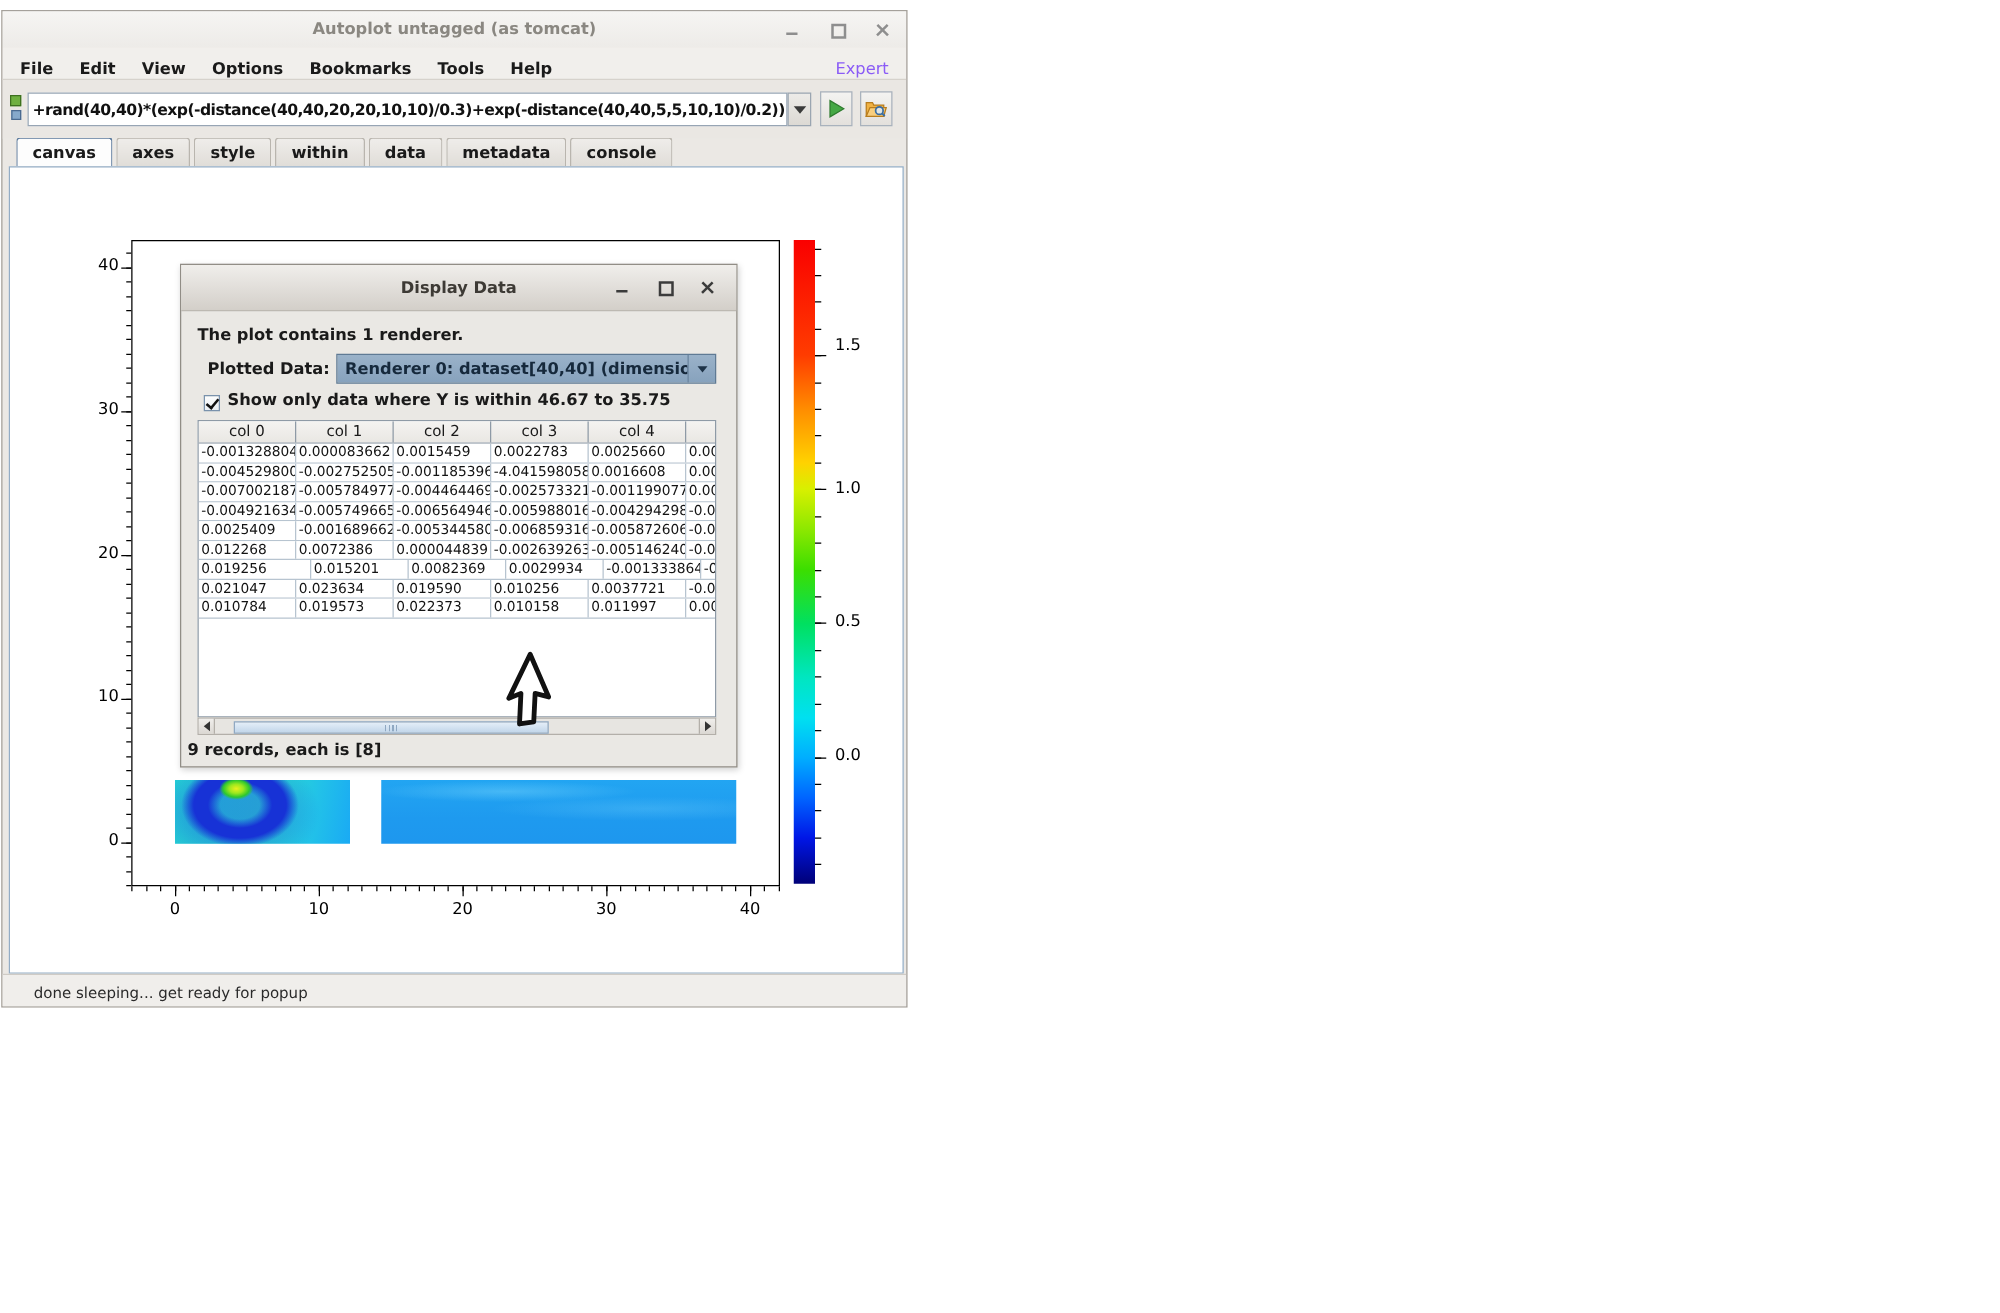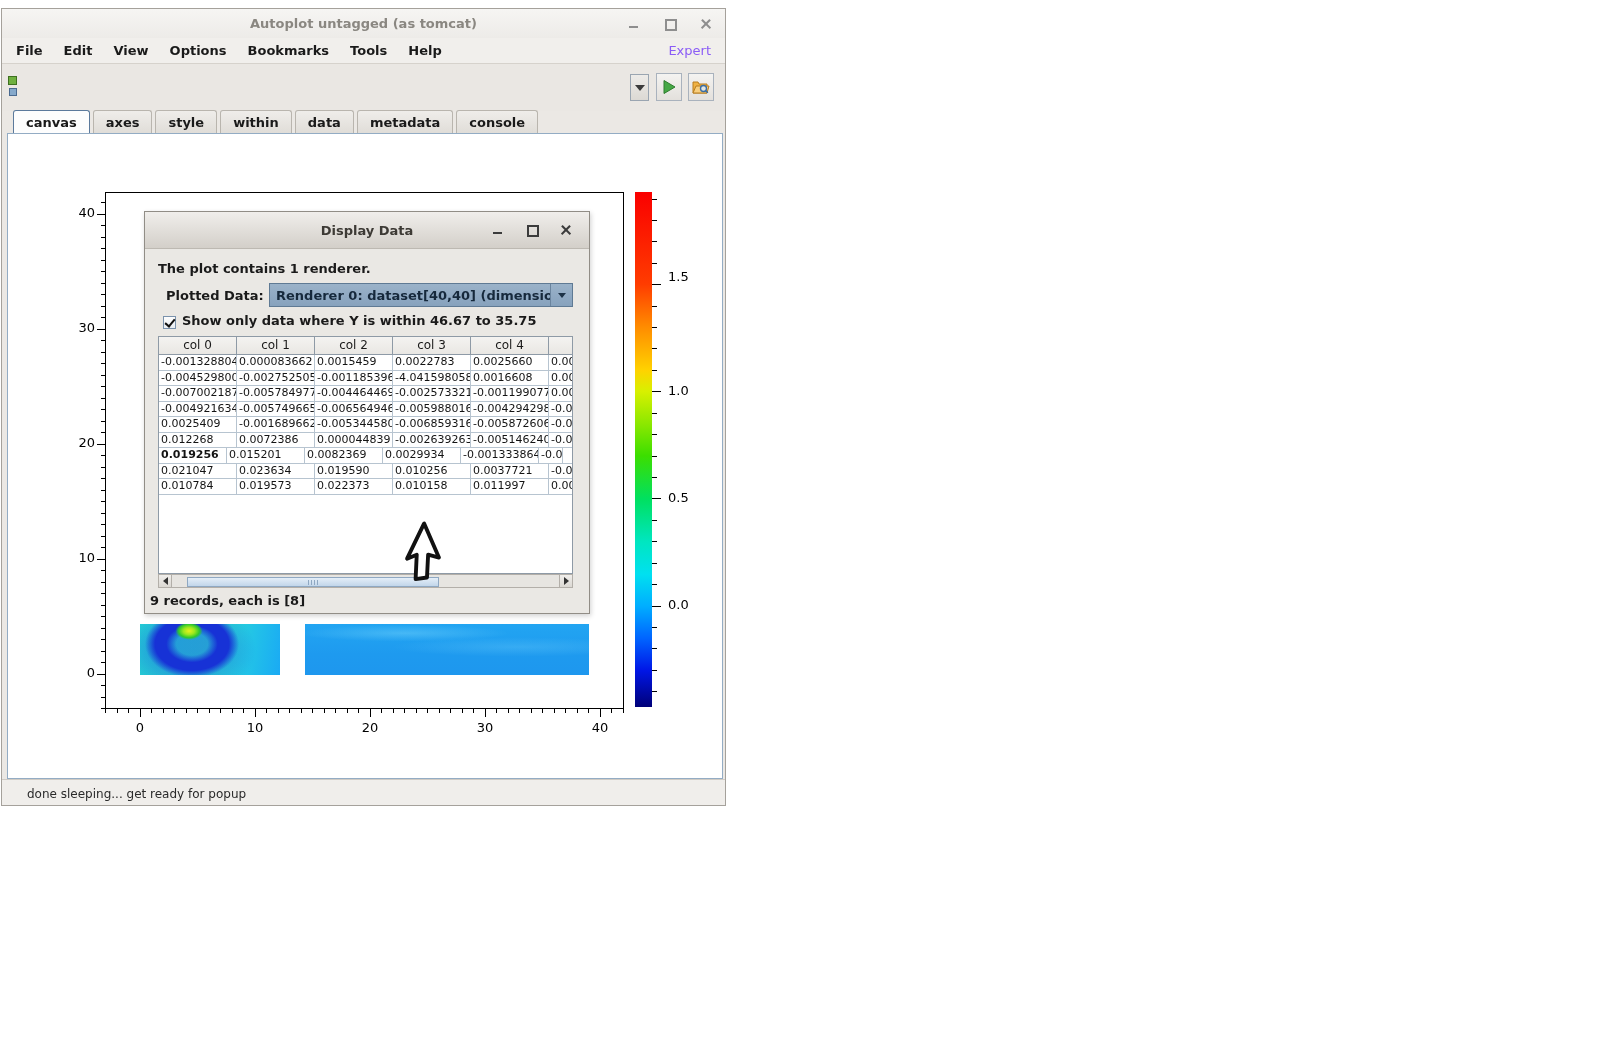--- a/index.html
+++ b/index.html
@@ -15,21 +15,21 @@
   .wb{width:14px;height:14px;position:relative;cursor:default;}
   .wb-min::after{content:"";position:absolute;left:2px;bottom:3px;width:9px;height:2px;background:#8E8E8E;}
   .wb-max::after{content:"";position:absolute;left:2px;top:2px;width:8px;height:8px;border:2px solid #8E8E8E;}
   .wb-close::before,.wb-close::after{content:"";position:absolute;left:1px;top:6px;width:12px;height:2.4px;background:#8E8E8E;}
   .wb-close::before{transform:rotate(45deg);} .wb-close::after{transform:rotate(-45deg);}
   .dk .wb-min::after,.dk .wb-max::after{background:#3B3B3B;border-color:#3B3B3B;}
   .dk .wb-max::after{background:transparent;}
   .dk .wb-close::before,.dk .wb-close::after{background:#3B3B3B;}
   
   .menubar{position:absolute;left:0;top:29px;right:0;height:26px;background:#F1EFEC;
-           border-bottom:1px solid #D6D2CC;display:flex;align-items:center;padding:0 14px;box-sizing:border-box;}
+           border-bottom:1px solid #D6D2CC;display:flex;align-items:flex-end;padding:0 14px;box-sizing:border-box;}
   .menu-item{font-size:13px;font-weight:bold;color:#1A1A1A;margin-right:21px;cursor:default;}
   .menu-expert{margin-left:auto;font-size:13px;font-weight:normal;color:#8b5cf6;}
   
   .addrbar{position:absolute;left:0;top:55px;right:0;height:47px;background:#EAE7E3;}
   .src-icon{position:absolute;left:5px;top:11px;width:12px;height:24px;}
   .src-icon .sq1{position:absolute;left:1px;top:1px;width:9px;height:9px;background:#6FB040;border:1px solid #3E7020;box-sizing:border-box;}
   .src-icon .sq2{position:absolute;left:2px;top:13px;width:8px;height:8px;background:#86A9CB;border:1px solid #4A6A90;box-sizing:border-box;}
   .uri-field{position:absolute;left:20px;top:10px;width:608px;height:27px;background:#fff;
              border:1px solid #97A5B4;box-sizing:border-box;display:flex;align-items:center;overflow:hidden;}
   .uri-field span{font-size:12.5px;font-weight:bold;letter-spacing:-0.45px;color:#111;white-space:nowrap;padding-left:3px;}
@@ -135,20 +135,23 @@
         <span class="menu-item">Help</span>
       </span>
     <span class="menu-expert">Expert</span>
   </div>
 
   <div class="addrbar">
     <span class="src-icon">
         <span class="sq1"></span>
         <span class="sq2"></span>
       </span>
+    <div class="uri-field">
+      <span>+rand(40,40)*(exp(-distance(40,40,20,20,10,10)/0.3)+exp(-distance(40,40,5,5,10,10)/0.2))</span>
+    </div>
     <div class="dd-btn">
         <span class="tri-down"></span>
       </div>
     <div class="tool-btn" style="left:654px;">
       <svg width="16" height="16" viewBox="0 0 16 16">
         <polygon points="3,1.5 14,8 3,14.5" fill="#45A845" stroke="#2F7C2F" stroke-width="1"></polygon>
       </svg>
     </div>
     <div class="tool-btn" style="left:686px;">
       <svg width="18" height="16" viewBox="0 0 18 16">
@@ -393,21 +396,21 @@
             </div>
             <div class="trow">
               <div class="td" style="width: 78px;">0.012268</div>
               <div class="td" style="width: 78px;">0.0072386</div>
               <div class="td" style="width: 78px;">0.000044839</div>
               <div class="td" style="width: 78px;">-0.002639263...</div>
               <div class="td" style="width: 78px;">-0.005146240...</div>
               <div class="td" style="width: 24px;">-0.0</div>
             </div>
             <div class="trow">
-              <div class="td" style="width: 68px; font-weight: bold;">0.019256</div>
+              <div class="td" style="width: 90px;">0.019256</div>
               <div class="td" style="width: 78px;">0.015201</div>
               <div class="td" style="width: 78px;">0.0082369</div>
               <div class="td" style="width: 78px;">0.0029934</div>
               <div class="td" style="width: 78px;">-0.001333864...</div>
               <div class="td" style="width: 24px;">-0.0</div>
             </div>
             <div class="trow">
               <div class="td" style="width: 78px;">0.021047</div>
               <div class="td" style="width: 78px;">0.023634</div>
               <div class="td" style="width: 78px;">0.019590</div>

